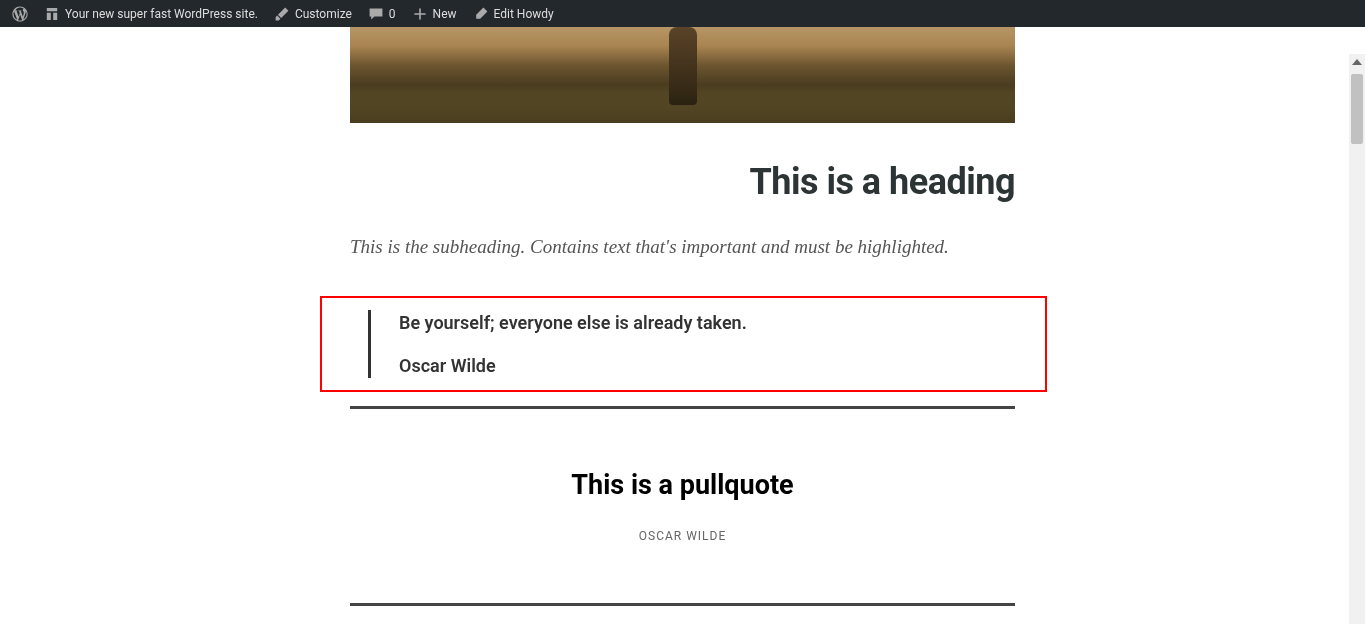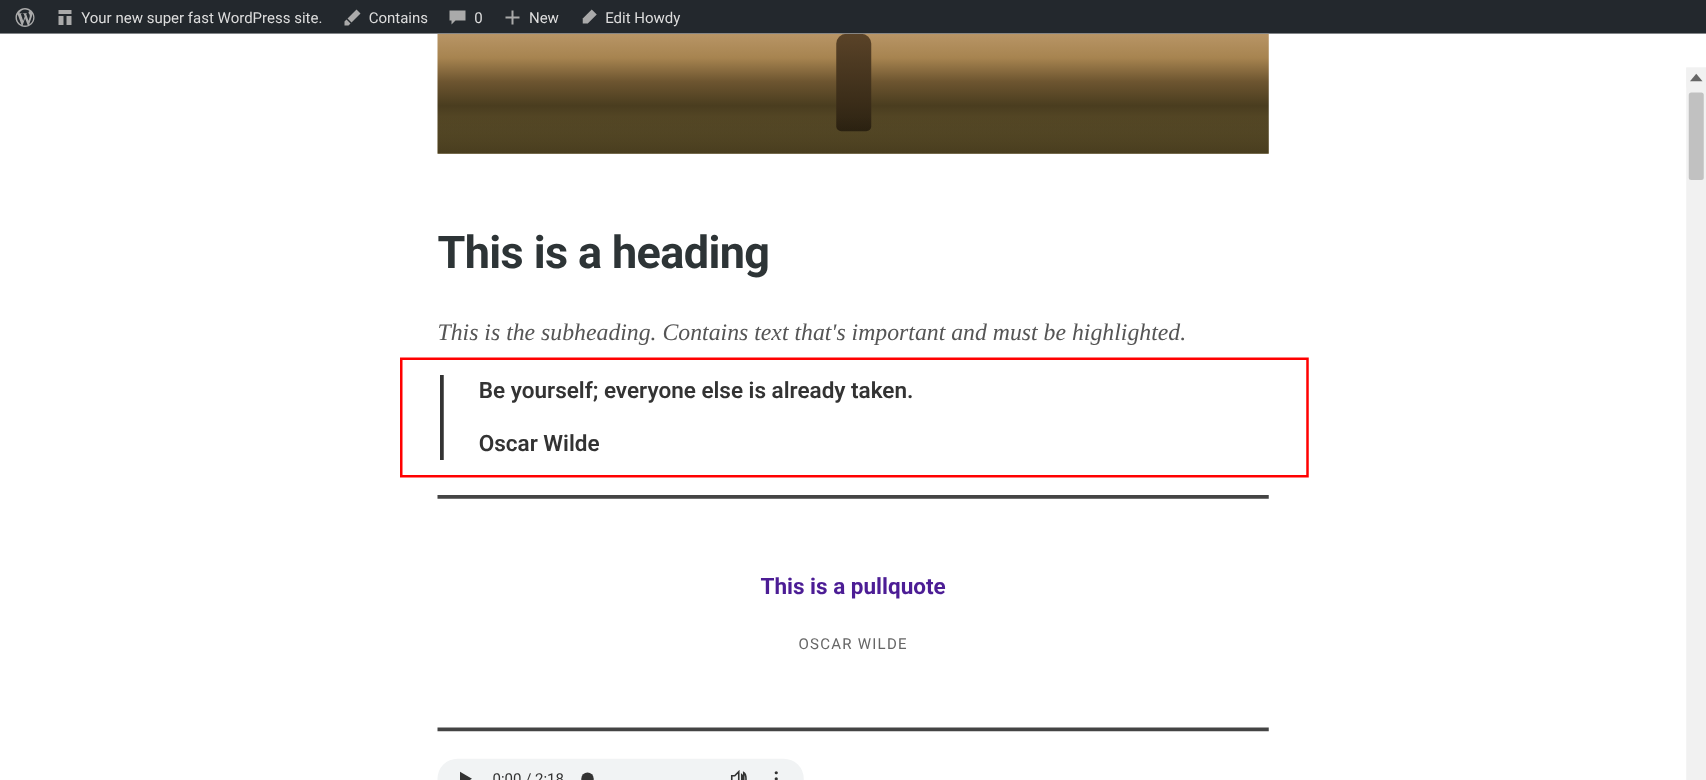--- a/index.html
+++ b/index.html
@@ -14,30 +14,30 @@
     .avatar-box { width: 16px; height: 16px; background: #d97f3c; display: inline-block; }
     
     
     .page { background: #fff; width: 100%; height: calc(100% - 27px); overflow: hidden; position: relative; }
     .content-wrap { width: 665px; margin: 0 auto; }
     
     .hero-img { width: 100%; height: 96px; background: linear-gradient(180deg, #b89566 0%, #a78450 20%, #6d5530 40%, #4a3d1f 60%, #5d4f2a 80%, #736133 100%); position: relative; overflow: hidden; }
     .hero-img::before { content:""; position:absolute; left: 48%; top: 0; width: 28px; height: 78px; background: linear-gradient(#5a4328, #2d2312); border-radius: 8px 8px 4px 4px; }
     .hero-img::after { content:""; position:absolute; bottom:0; left:0; right:0; height:30px; background: linear-gradient(transparent, rgba(30,25,10,0.5)); }
     
-    .heading { font-size: 36px; font-weight: 700; color: #2d3436; margin-top: 58px; letter-spacing: -0.5px; }
+    .heading { font-size: 36px; font-weight: 700; color: #2d3436; margin-top: 38px; letter-spacing: -0.5px; text-align: right; }
     .subheading { font-size: 19px; font-style: italic; color: #555; margin-top: 28px; line-height: 1.65; font-family: Liberation Serif, serif; }
     
-    .highlight-box { border: 2px solid #ff0000; padding: 12px 0; margin-top: 4px; margin-left: -30px; width: 727px; }
+    .highlight-box { border: 2px solid #ff0000; padding: 12px 16px; margin-top: 34px; margin-left: -30px; width: 727px; }
     .quote-block { border-left: 3px solid #333; margin-left: 30px; padding: 2px 0 2px 28px; }
     .quote-text { font-size: 18px; font-weight: 600; color: #333; }
     .quote-author { font-size: 18px; font-weight: 600; color: #333; margin-top: 22px; }
     
     .pullquote-box { border-top: 3px solid #444; border-bottom: 3px solid #444; margin-top: 14px; padding: 60px 30px; text-align: center; }
-    .pullquote-text { font-size: 18px; font-weight: 700; color: #4c1d95; }
+    .pullquote-text { font-size: 27px; font-weight: 700; color: #000000; }
     .pullquote-author { font-size: 12px; letter-spacing: 1px; color: #666; margin-top: 28px; text-transform: uppercase; }
     
     .audio-player { display: inline-flex; align-items: center; background: #f1f3f4; border-radius: 30px; padding: 8px 14px; margin-top: 22px; gap: 14px; color: #333; font-size: 12px; }
     .audio-player svg { width: 16px; height: 16px; fill: #333; }
     
     
     .vscroll { position: absolute; right: 0; top: 27px; bottom: 0; width: 16px; background: #f1f1f1; }
     .vscroll-up { position:absolute; top:0; left:0; right:0; height:16px; background:#f1f1f1; display:flex; align-items:center; justify-content:center; }
     .vscroll-up::after { content:""; border-left:5px solid transparent; border-right:5px solid transparent; border-bottom:6px solid #666; }
     .vscroll-thumb { position:absolute; top:20px; left:2px; right:2px; height:70px; background:#c1c1c1; border-radius:2px; }
@@ -61,21 +61,21 @@
           </svg>
         </span>
       <span>Your new super fast WordPress site.</span>
     </div>
     <div class="admin-item">
       <span class="admin-icon">
           <svg viewBox="0 0 20 20">
             <path d="M14 2l4 4-9 9-4-4zM4 12l4 4-2 2H2v-4z"></path>
           </svg>
         </span>
-      <span>Contains</span>
+      <span>Customize</span>
     </div>
     <div class="admin-item">
       <span class="admin-icon">
           <svg viewBox="0 0 20 20">
             <path d="M2 3h16v10H8l-4 4v-4H2z"></path>
           </svg>
         </span>
       <span>0</span>
     </div>
     <div class="admin-item">

